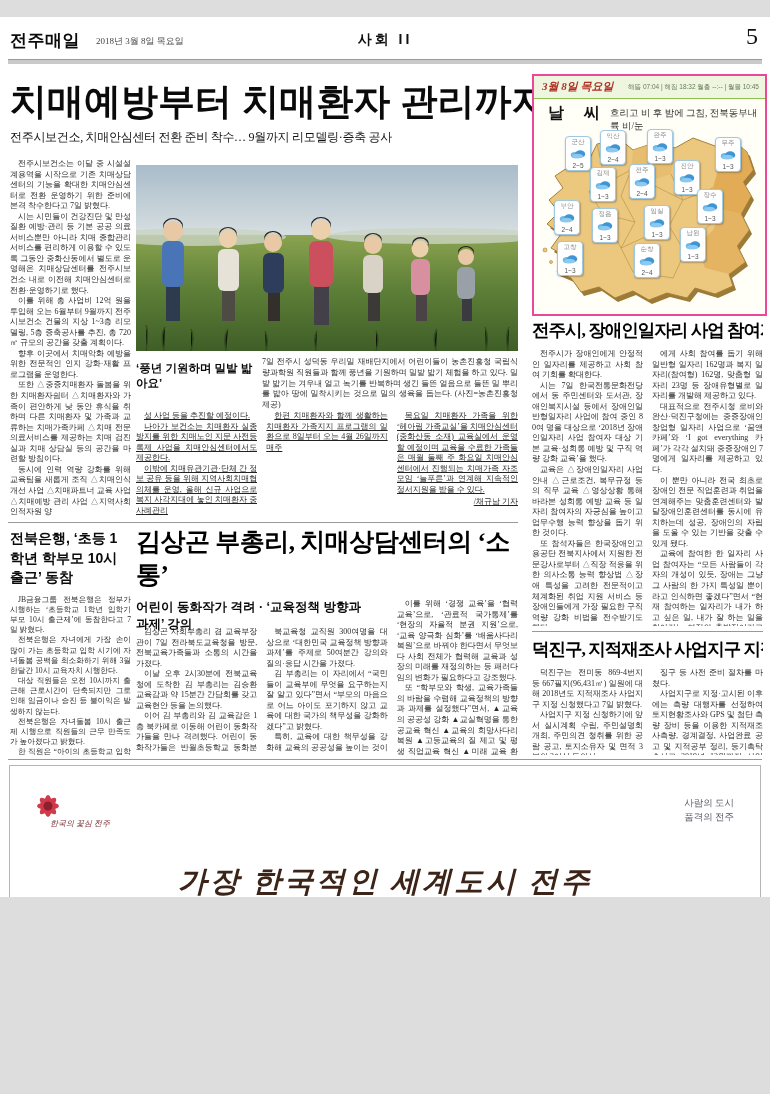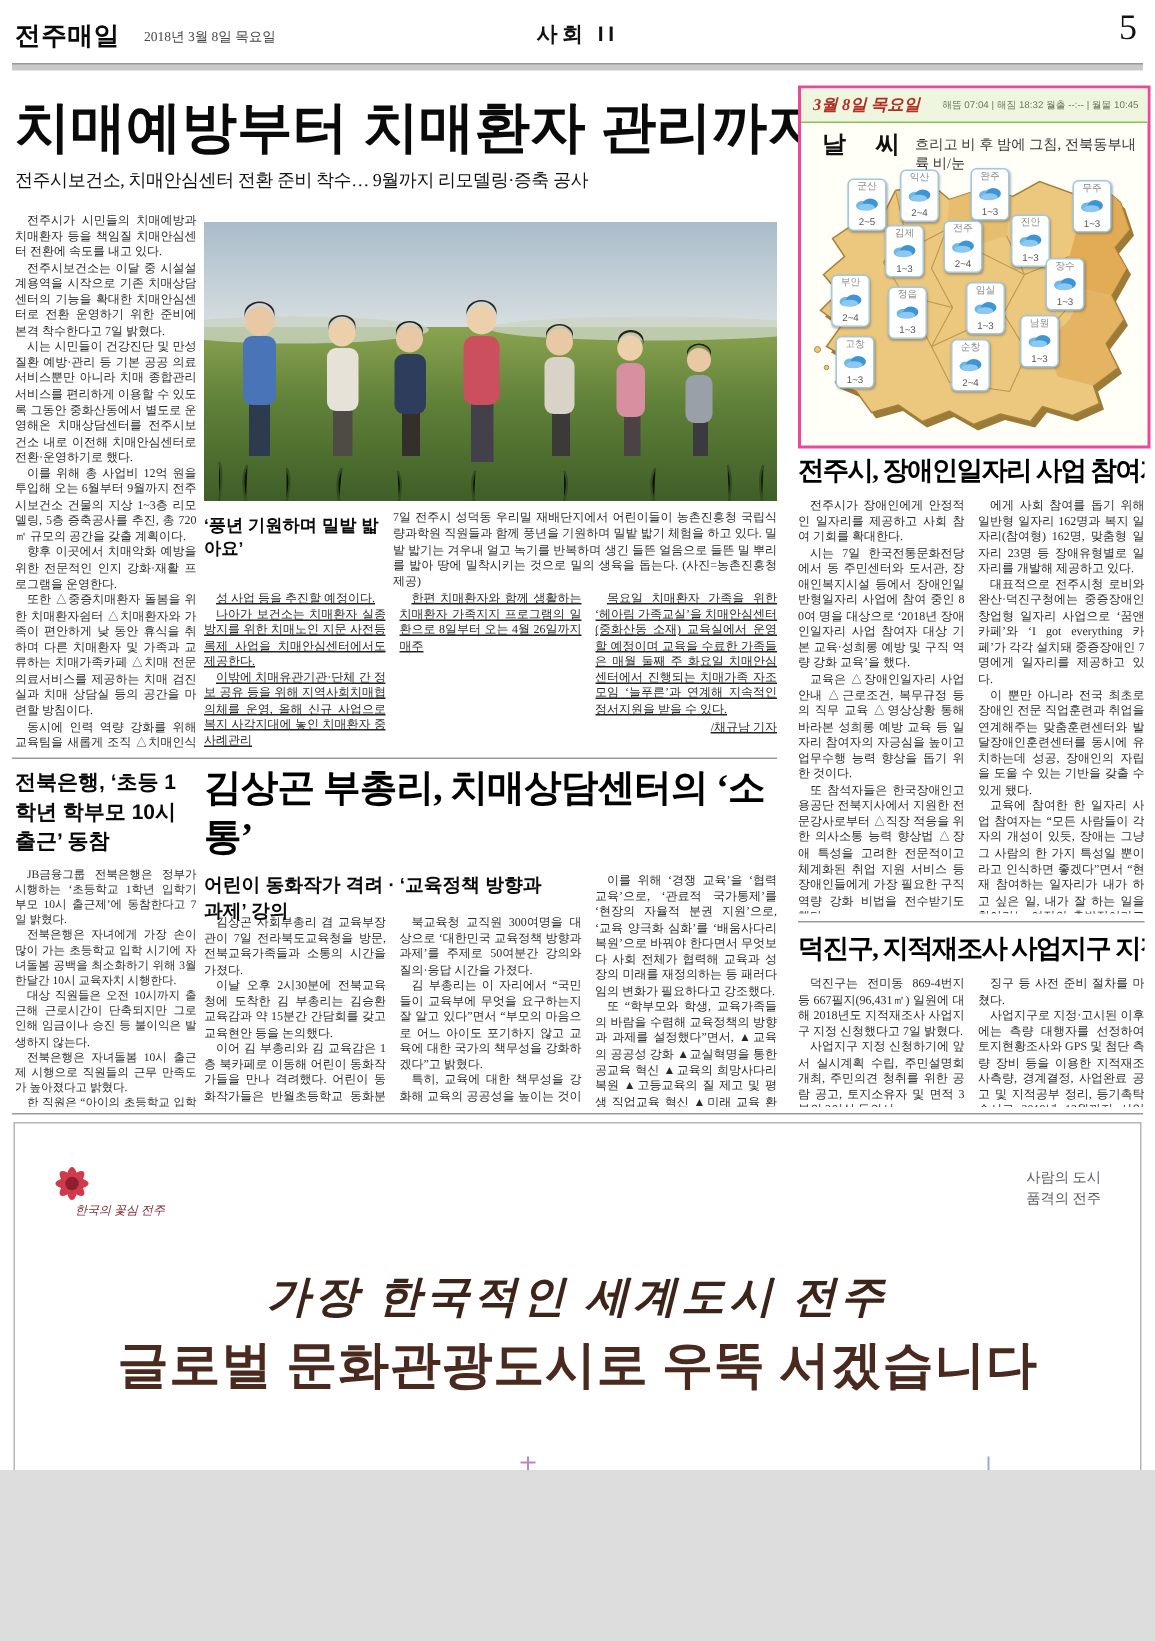--- a/index.html
+++ b/index.html
@@ -1,16 +1,16 @@
 <!DOCTYPE html>
 <html><head>
 <meta charset="utf-8">
 <style>
   html,body{margin:0;padding:0;background:#ddd;}
-  .page{position:relative;width:770px;height:980px;margin:0 auto;background:#fff;
+  .page{position:relative;width:770px;height:880px;margin:17px auto;background:#fff;
         font-family:"Liberation Serif",serif;color:#222;overflow:hidden;}
 
   
   .hdr{position:absolute;top:12px;left:10px;right:10px;height:28px;}
   .paper-name{display:inline-block;font-family:"Liberation Sans",sans-serif;font-weight:bold;
               font-size:17px;color:#0a0a0a;letter-spacing:0.5px;}
   .hdr-date{display:inline-block;font-size:9px;color:#444;margin-left:12px;transform:translateY(-2px);}
   .hdr-section{position:absolute;left:50%;top:2px;transform:translateX(-50%);
                font-family:"Liberation Sans",sans-serif;font-weight:bold;font-size:14px;letter-spacing:3px;color:#111;}
   .hdr-page{position:absolute;right:2px;top:-6px;font-size:24px;color:#111;}
@@ -105,21 +105,20 @@
     <span class="hdr-date">2018년 3월 8일 목요일</span>
     <span class="hdr-section">사회 II</span>
     <span class="hdr-page">5</span>
   </div>
   <div class="hdr-rule"></div>
 
   <div class="main-headline">치매예방부터 치매환자 관리까지</div>
   <div class="main-subhead">전주시보건소, 치매안심센터 전환 준비 착수… 9월까지 리모델링·증축 공사</div>
 
   <div class="left-col body-text fs8">
-      <p>전주시가 시민들의 치매예방과 치매환자 등을 책임질 치매안심센터 전환에 속도를 내고 있다.</p>
       <p>전주시보건소는 이달 중 시설설계용역을 시작으로 기존 치매상담센터의 기능을 확대한 치매안심센터로 전환 운영하기 위한 준비에 본격 착수한다고 7일 밝혔다.</p>
       <p>시는 시민들이 건강진단 및 만성질환 예방·관리 등 기본 공공 의료서비스뿐만 아니라 치매 종합관리 서비스를 편리하게 이용할 수 있도록 그동안 중화산동에서 별도로 운영해온 치매상담센터를 전주시보건소 내로 이전해 치매안심센터로 전환·운영하기로 했다.</p>
       <p>이를 위해 총 사업비 12억 원을 투입해 오는 6월부터 9월까지 전주시보건소 건물의 지상 1~3층 리모델링, 5층 증축공사를 추진, 총 720㎡ 규모의 공간을 갖출 계획이다.</p>
       <p>향후 이곳에서 치매악화 예방을 위한 전문적인 인지 강화·재활 프로그램을 운영한다.</p>
       <p>또한 △중증치매환자 돌봄을 위한 치매환자쉼터 △치매환자와 가족이 편안하게 낮 동안 휴식을 취하며 다른 치매환자 및 가족과 교류하는 치매가족카페 △치매 전문 의료서비스를 제공하는 치매 검진실과 치매 상담실 등의 공간을 마련할 방침이다.</p>
       <p>동시에 인력 역량 강화를 위해 교육팀을 새롭게 조직 △치매인식 개선 사업 △치매파트너 교육 사업 △치매예방 관리 사업 △지역사회 인적자원 양</p>
     </div>
 
   <div class="photo">
     <svg width="382" height="186" viewBox="0 0 382 186">

